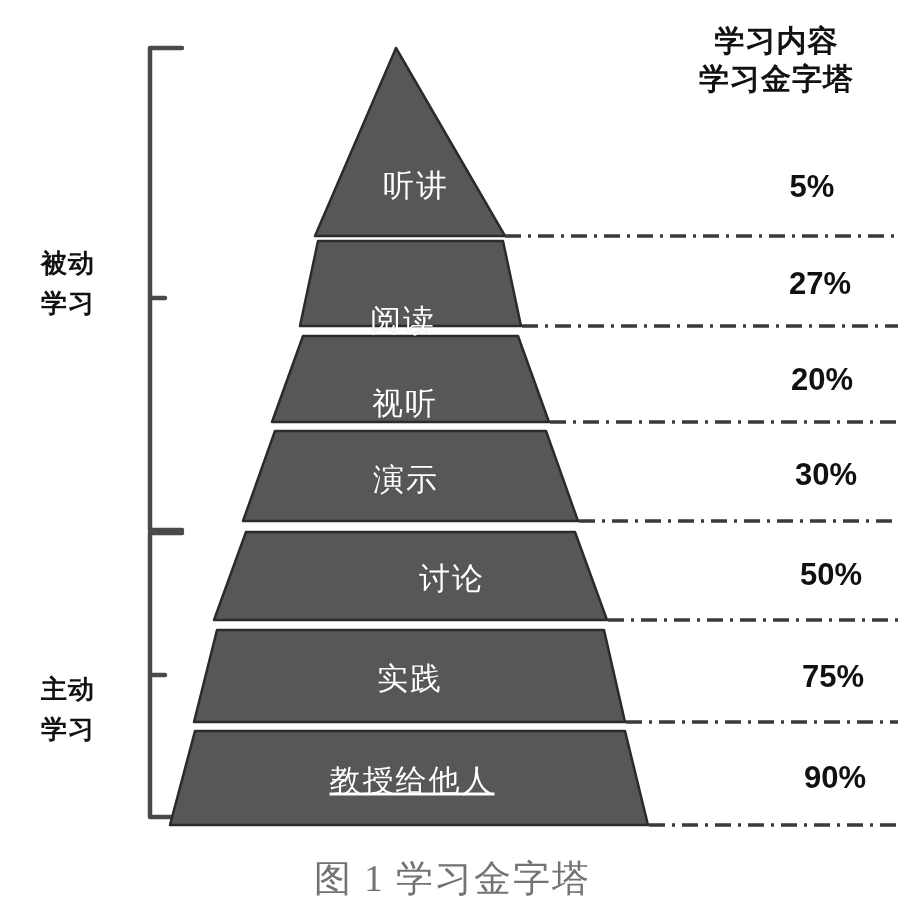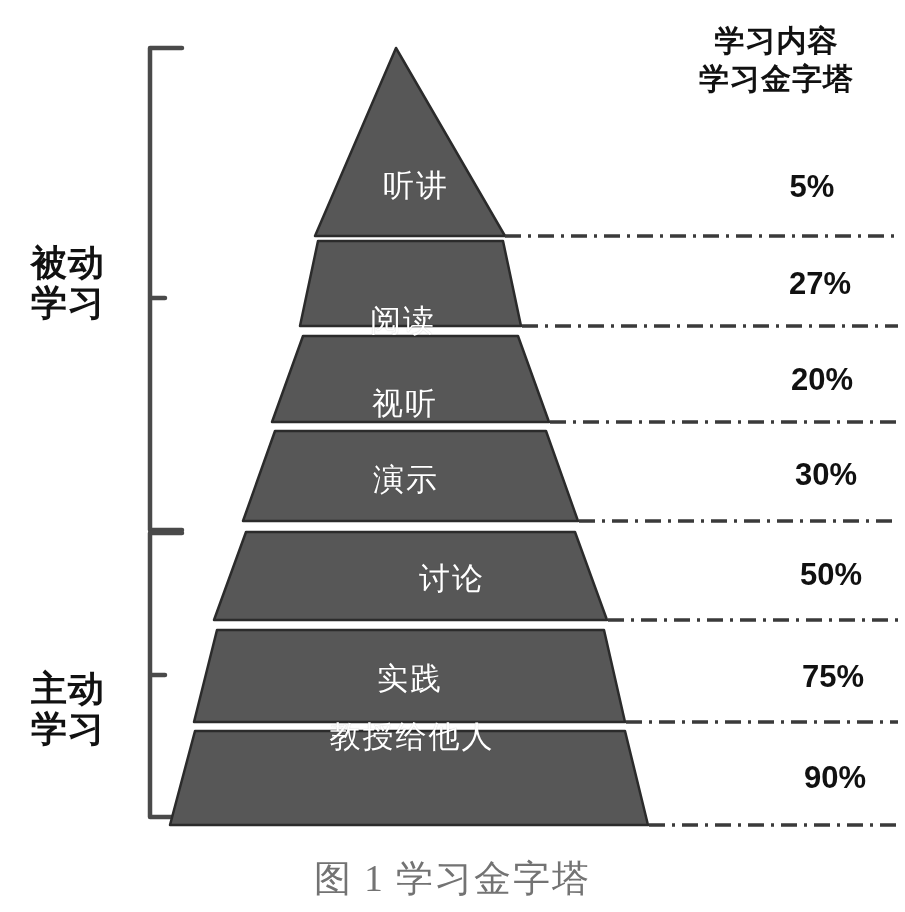--- a/index.html
+++ b/index.html
@@ -33,21 +33,21 @@
     letter-spacing: 1px;
   }
   .col-header div { white-space: nowrap; }
 
   
   .group-label {
     position: absolute;
     width: 132px;
     text-align: center;
     font-weight: bold;
-    font-size: 36px;
+    font-size: 26px;
     line-height: 40px;
     color: #111111;
     letter-spacing: 1px;
   }
   #group-passive { left: 2px; top: 243px; }
   #group-active  { left: 2px; top: 669px; }
 
   
   .bracket { position: absolute; }
 
@@ -156,21 +156,21 @@
       <line x1="649" y1="825" x2="898" y2="825"></line>
     </g>
   </svg>
 
   <div class="tier-label" style="left:400px; top:185px;margin-left:16px;">听讲</div>
   <div class="tier-label" style="left:403px; top:285px;margin-top:35px;">阅读</div>
   <div class="tier-label" style="left:405px; top:403px;">视听</div>
   <div class="tier-label" style="left:406px; top:479px;">演示</div>
   <div class="tier-label" style="left:408px; top:578px;margin-left:44px;">讨论</div>
   <div class="tier-label" style="left:410px; top:678px;">实践</div>
-  <div class="tier-label" style="left:412px; top:736px;">教授给他人</div>
+  <div class="tier-label" style="left:412px; top:780px;text-decoration:underline;">教授给他人</div>
 
   <div class="pct" style="left:812px; top:186px;">5%</div>
   <div class="pct" style="left:820px; top:283px;">27%</div>
   <div class="pct" style="left:822px; top:379px;">20%</div>
   <div class="pct" style="left:826px; top:474px;">30%</div>
   <div class="pct" style="left:831px; top:574px;">50%</div>
   <div class="pct" style="left:833px; top:676px;">75%</div>
   <div class="pct" style="left:835px; top:777px;">90%</div>
 
   <div id="caption">图 1  学习金字塔</div>

